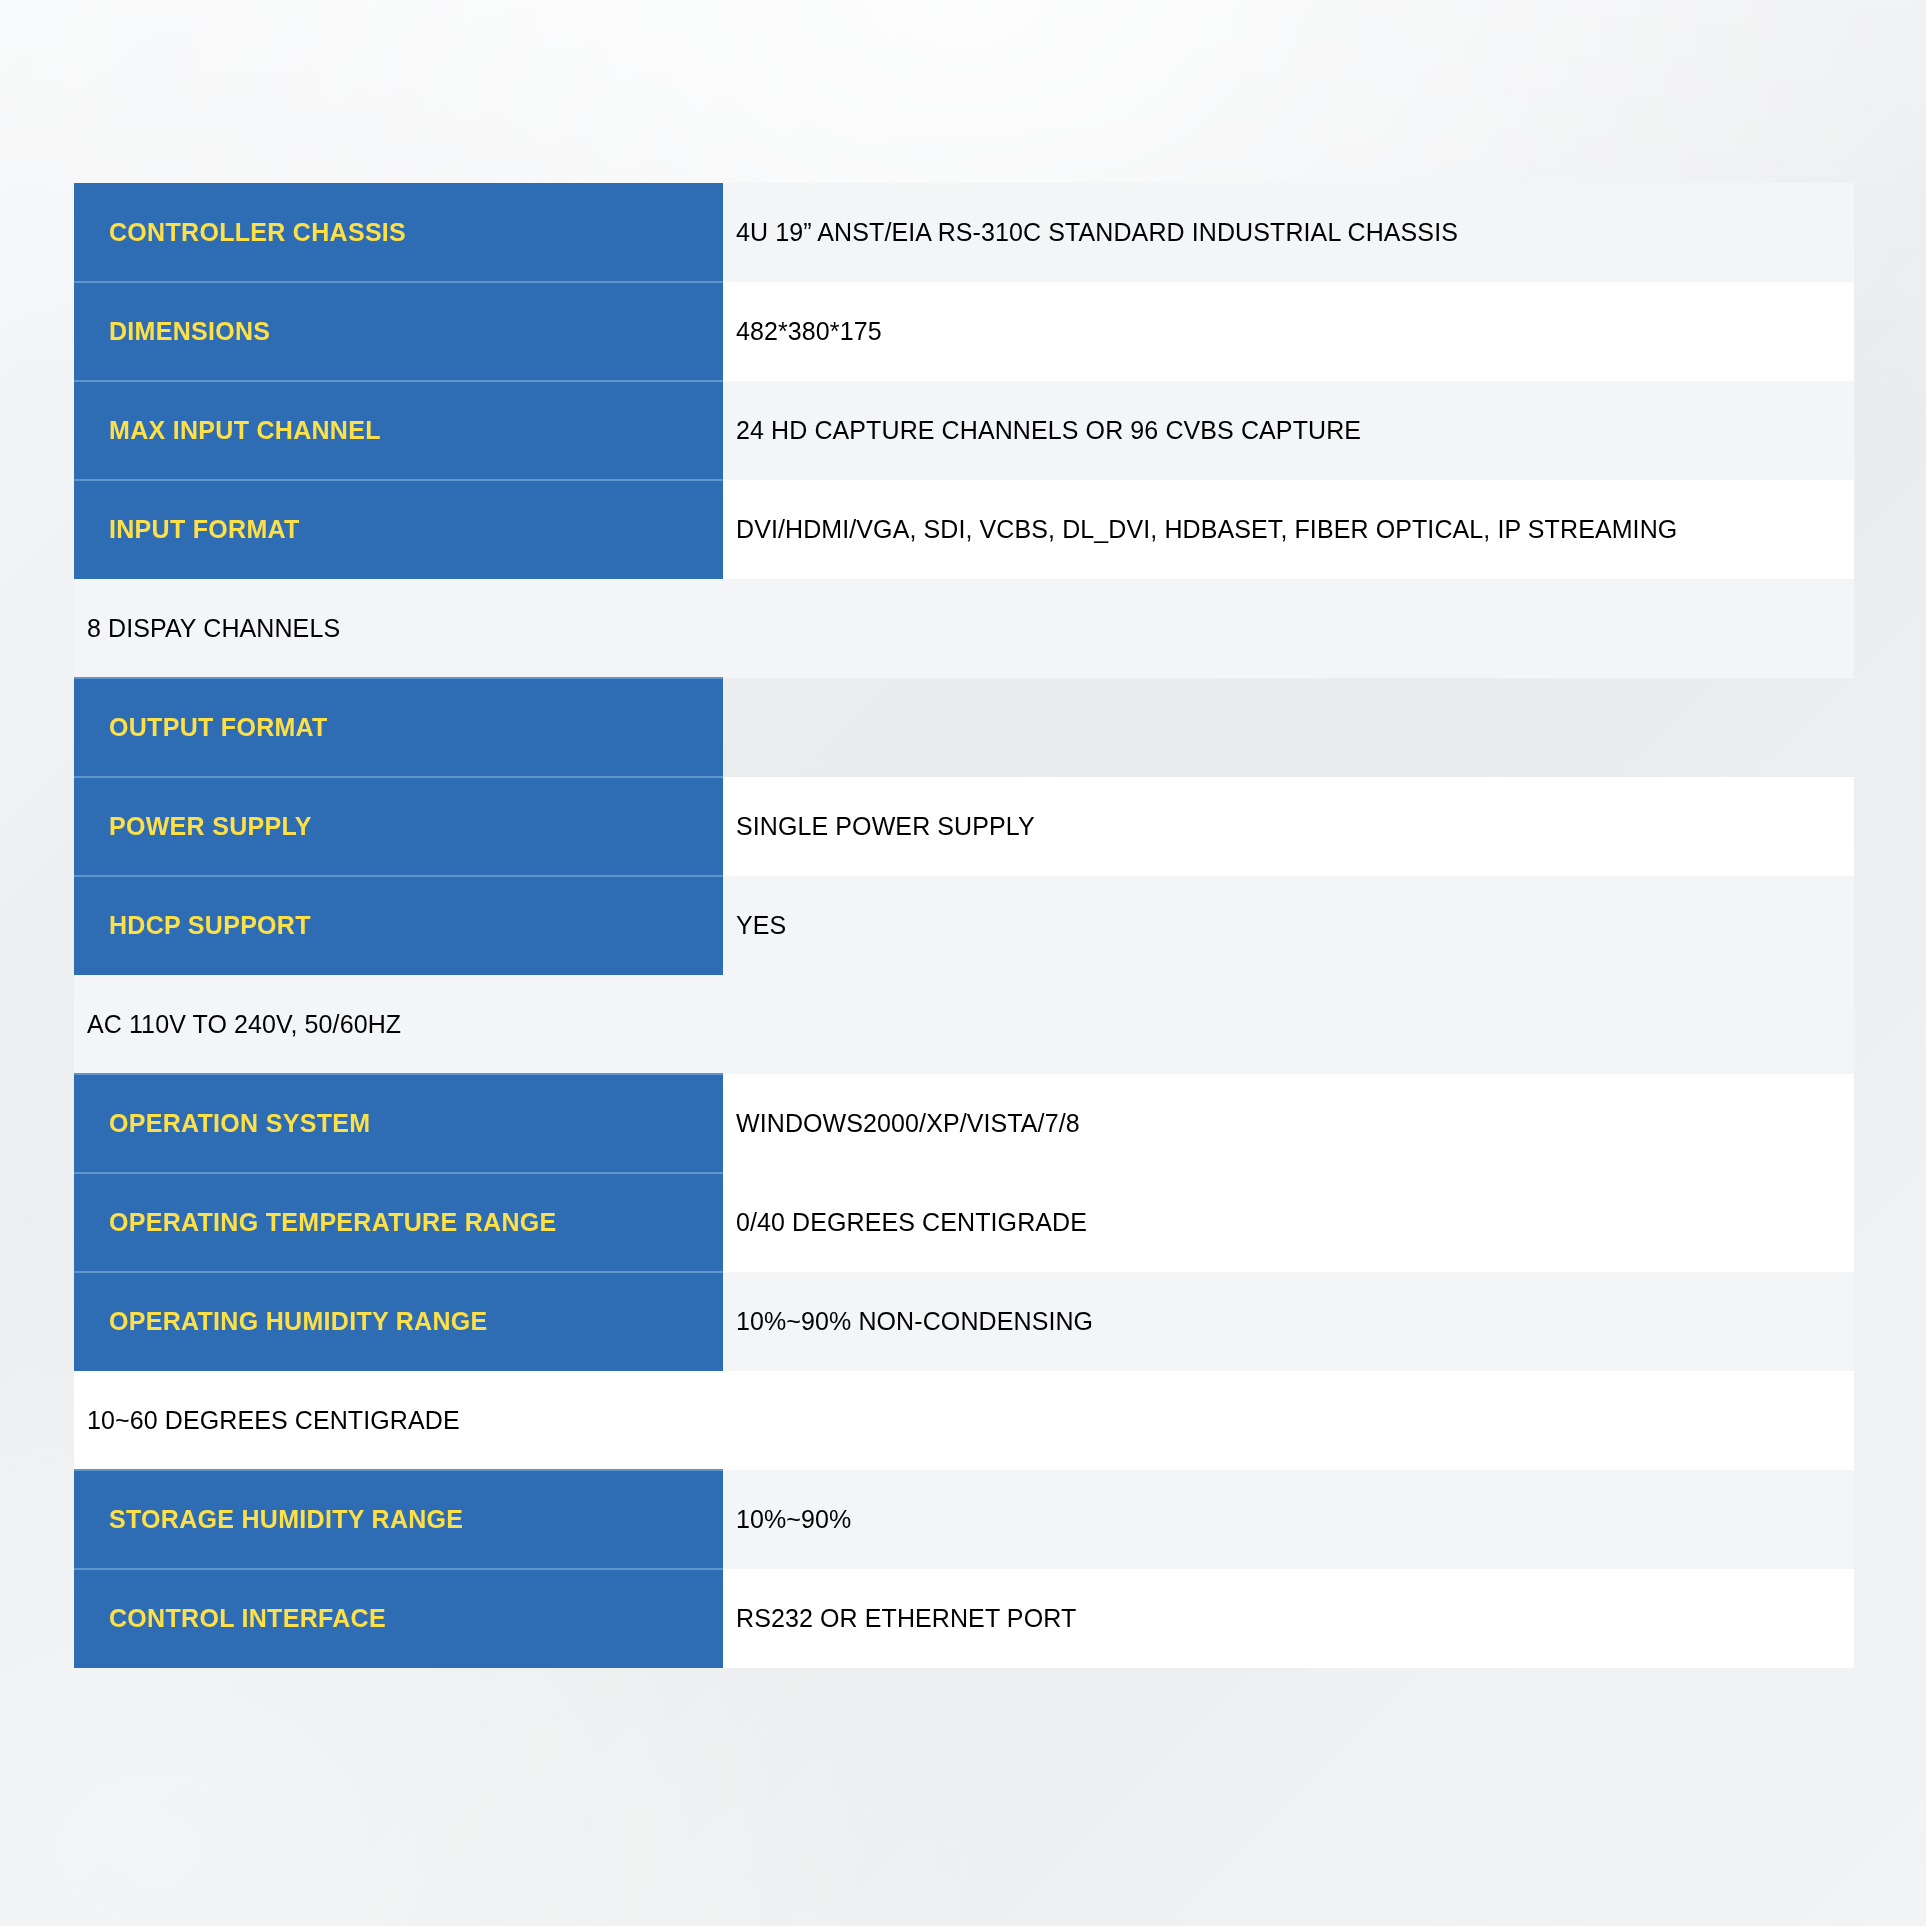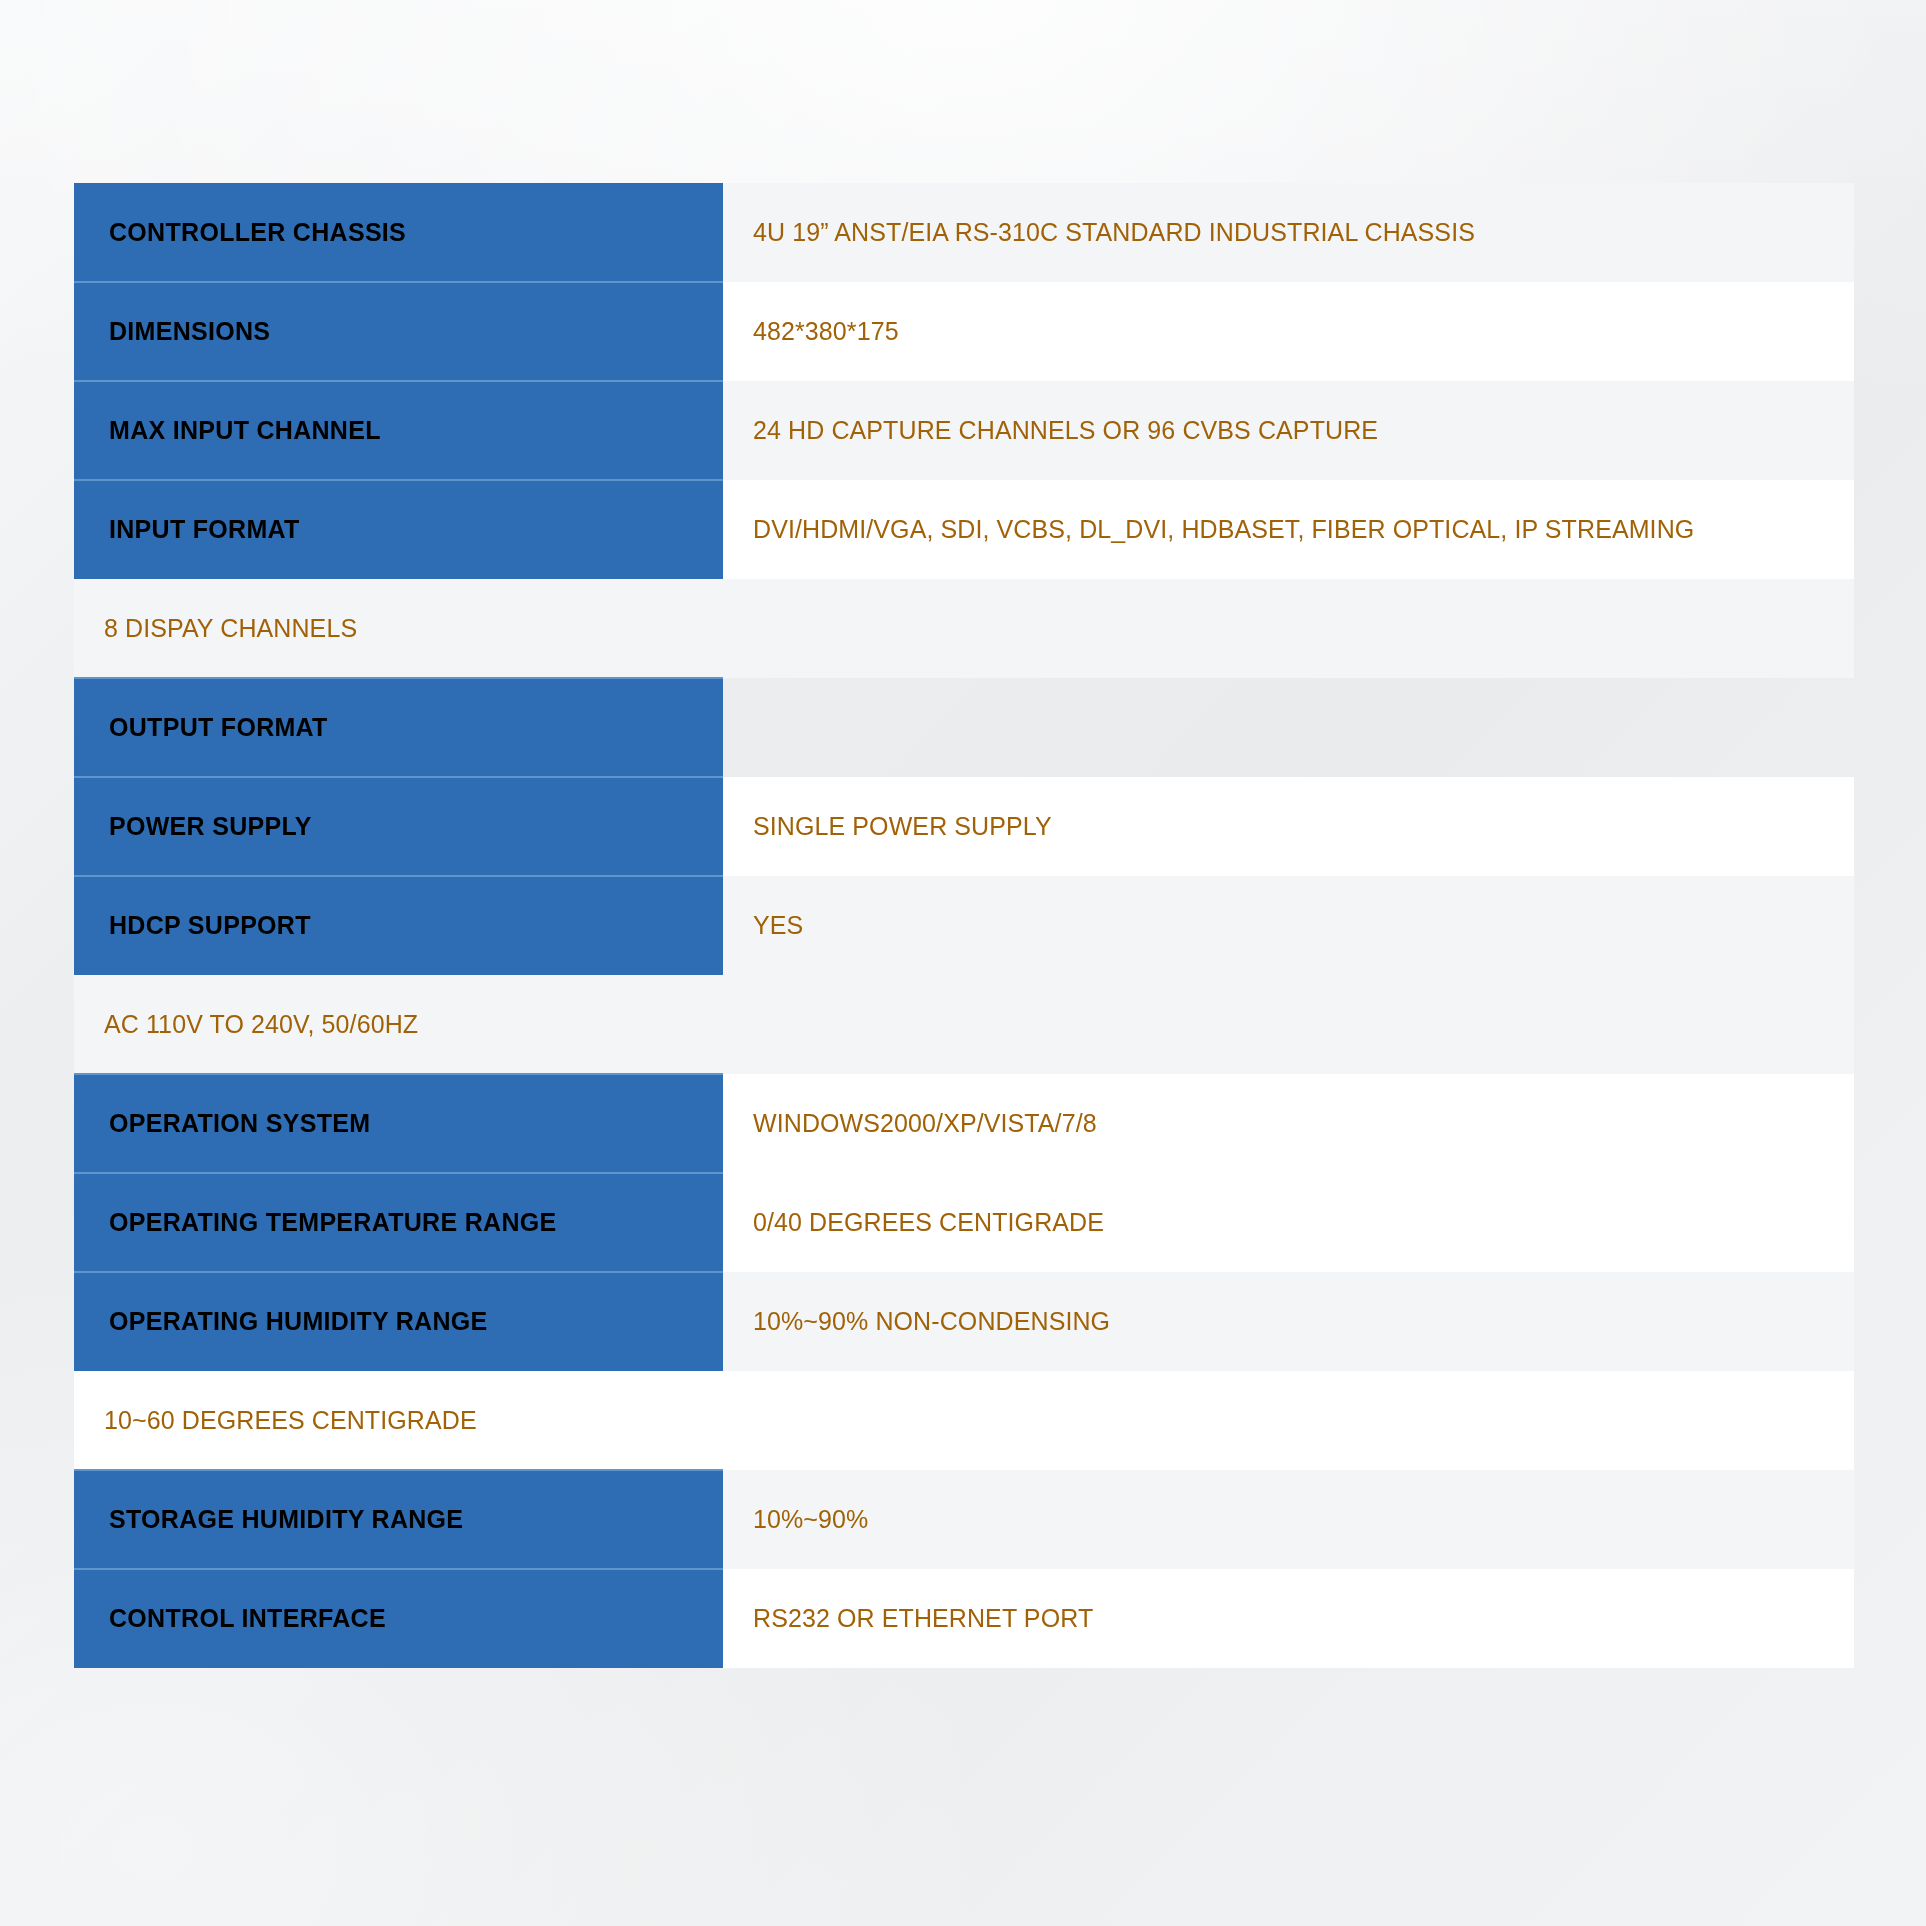--- a/index.html
+++ b/index.html
@@ -43,21 +43,21 @@
     width: 100%;
     height: 99px;
     align-items: stretch;
     position: relative;
   }
 
   .spec-label {
     width: 649px;
     flex: 0 0 649px;
     background: #2e6db4;
-    color: #000000;
+    color: #fde047;
     display: flex;
     align-items: center;
     padding-left: 35px;
     padding-right: 0;
     font-size: 25px;
     font-weight: bold;
     letter-spacing: 0.3px;
     line-height: 1.15;
     position: relative;
     text-transform: uppercase;
@@ -70,24 +70,24 @@
     top: -1.4px;
     left: 0;
     right: 0;
     height: 2.1px;
     background: #5f95cd;
   }
 
   .spec-value {
     flex: 1 1 auto;
     background: #ffffff;
-    color: #a16207;
+    color: #000000;
     display: flex;
     align-items: center;
-    padding-left: 30px;
+    padding-left: 13px;
     padding-right: 14px;
     font-size: 25px;
     font-weight: normal;
     letter-spacing: 0.1px;
     line-height: 1.15;
     white-space: nowrap;
     text-transform: uppercase;
   }
 
   .spec-row.alt .spec-value {

